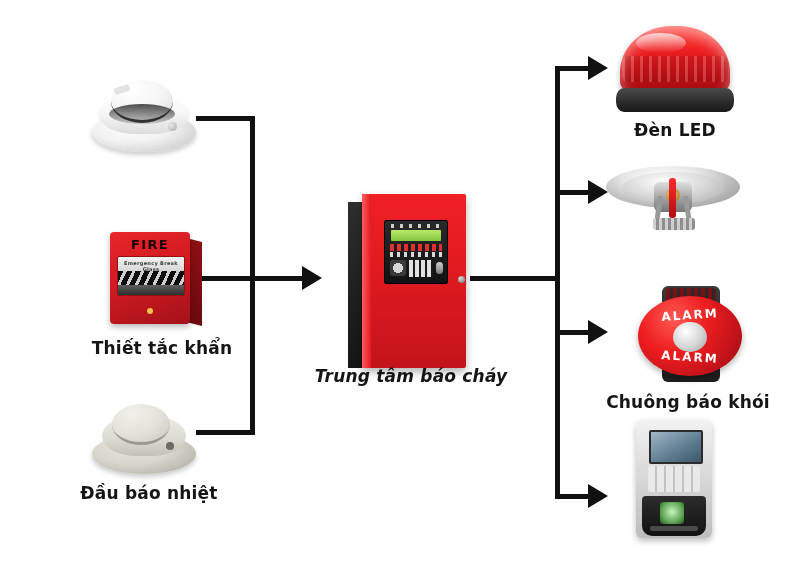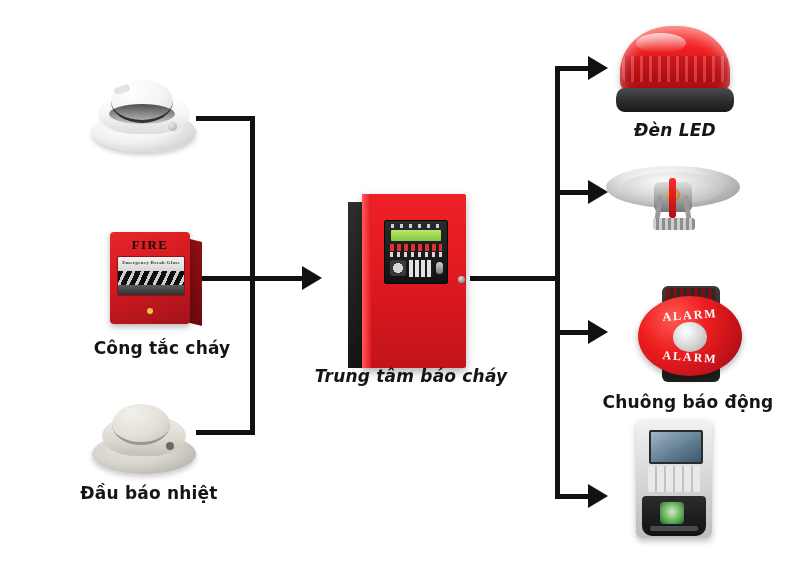--- a/index.html
+++ b/index.html
@@ -1,21 +1,21 @@
 <!DOCTYPE html>
 <html><head>
 <meta charset="utf-8">
 <style>
   html,body{margin:0;padding:0;background:#ffffff;}
   body{width:800px;height:567px;position:relative;overflow:hidden;
        font-family:"DejaVu Sans","Liberation Sans",sans-serif;}
 
   #stage{position:absolute;inset:0;width:800px;height:567px;background:#fff;}
 
-  .node{position:absolute;font-family:Liberation Serif, serif;}
+  .node{position:absolute;}
   .caption{position:absolute;text-align:center;font-weight:bold;color:#151515;
            letter-spacing:.2px;line-height:1.18;white-space:pre-line;}
 
   
   .wire{position:absolute;background:#111;}
   .hline{height:5px;}
   .vline{width:5px;}
   .arrow{position:absolute;width:0;height:0;
          border-top:12px solid transparent;border-bottom:12px solid transparent;
          border-left:20px solid #111;}
@@ -195,21 +195,21 @@
       <span class="mcp-side"></span>
       <span class="mcp-body"></span>
       <span class="mcp-fire">FIRE</span>
       <span class="mcp-glass">
         <span class="mcp-glass-txt">Emergency Break Glass</span>
         <span class="mcp-band"></span>
       </span>
       <span class="mcp-screw"></span>
     </span>
   </div>
-  <div class="caption" style="left:62px;top:338px;width:200px;font-size:17px;">Công tắc cháy</div>
+  <div class="caption" style="left:62px;top:338px;width:200px;font-size:17px;">Thiết tắc khẩn</div>
 
   <div class="node" style="left:92px;top:404px;width:104px;height:76px;">
     <span>
       <span class="heat-base"></span>
       <span class="heat-body"></span>
       <span class="heat-dome"></span>
       <span class="heat-led"></span>
     </span>
   </div>
   <div class="caption" style="left:54px;top:483px;width:190px;font-size:17px;">Đầu báo nhiệt</div>
@@ -234,21 +234,21 @@
   <div class="caption" style="left:296px;top:366px;width:230px;font-size:17px;font-style:italic;">Trung tâm báo cháy</div>
 
   <div class="node" style="left:612px;top:26px;width:126px;height:90px;">
     <span>
       <span class="beacon-lens"></span>
       <span class="beacon-ridge"></span>
       <span class="beacon-gloss"></span>
       <span class="beacon-base"></span>
     </span>
   </div>
-  <div class="caption" style="left:600px;top:120px;width:150px;font-size:17px;font-style:italic;">Đèn LED</div>
+  <div class="caption" style="left:600px;top:120px;width:150px;font-size:17px;">Đèn LED</div>
 
   <div class="node" style="left:606px;top:160px;width:134px;height:74px;">
     <span>
       <span class="spr-plate"></span>
       <span class="spr-plate2"></span>
       <span class="spr-hub"></span>
       <span class="spr-amber"></span>
       <span class="spr-bulb"></span>
       <span class="spr-frame-l"></span>
       <span class="spr-frame-r"></span>
@@ -259,21 +259,21 @@
   <div class="node" style="left:632px;top:286px;width:118px;height:100px;">
     <span>
       <span class="bell-back"></span>
       <span class="bell-top"></span>
       <span class="bell-dome"></span>
       <span class="bell-word bell-w1">ALARM</span>
       <span class="bell-hub"></span>
       <span class="bell-word bell-w2">ALARM</span>
     </span>
   </div>
-  <div class="caption" style="left:588px;top:392px;width:200px;font-size:17px;">Chuông báo động</div>
+  <div class="caption" style="left:588px;top:392px;width:200px;font-size:17px;">Chuông báo khói</div>
 
   <div class="node" style="left:636px;top:420px;width:76px;height:118px;">
     <span>
       <span class="dial-body"></span>
       <span class="dial-screen"></span>
       <span class="dial-keys"></span>
       <span class="dial-dark"></span>
       <span class="dial-sensor"></span>
       <span class="dial-logo"></span>
     </span>

